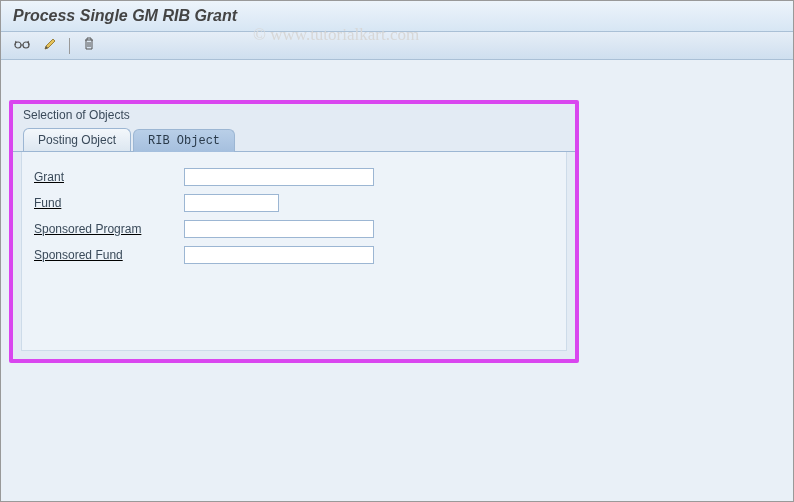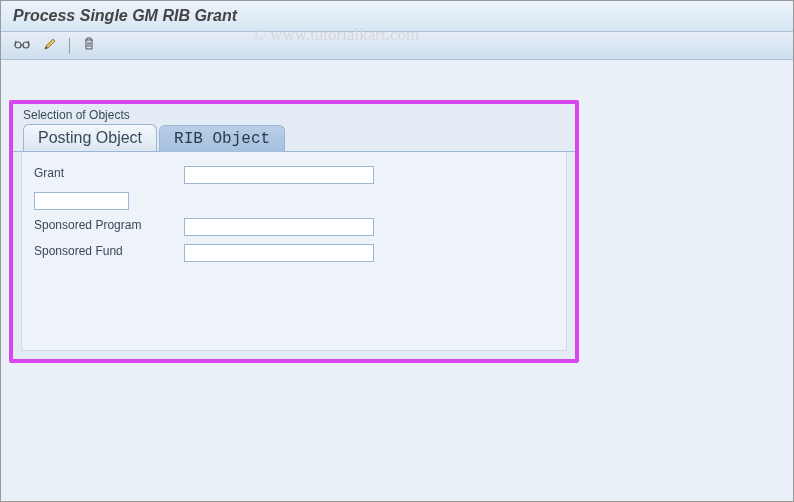--- a/index.html
+++ b/index.html
@@ -72,21 +72,21 @@
       height: 24px;
       border-bottom: 1px solid #9cb6d3;
     }
     .tab {
       padding: 4px 14px;
       border: 1px solid #9cb6d3;
       border-bottom: none;
       border-top-left-radius: 6px;
       border-top-right-radius: 6px;
       margin-right: 2px;
-      font-size: 16px;
+      font-size: 12px;
       cursor: pointer;
       position: relative;
     }
     .tab-inactive {
       background: linear-gradient(#f3f7fb, #dde7f1);
       color: #3a4a5a;
     }
     .tab-active {
       background: linear-gradient(#b9cfe8, #a5bfde);
       color: #2a3a4a;
@@ -95,23 +95,24 @@
     }
     .tab-body {
       background: #edf3f9;
       border: 1px solid #cddbe9;
       border-top: none;
       margin: 0 8px 8px 8px;
       padding: 14px 12px 80px 12px;
     }
     .form-row {
       display: flex;
-      align-items: flex-start;
+      align-items: center;
       margin-bottom: 4px;
       height: 22px;
+      text-decoration: underline;
     }
     .form-label {
       width: 150px;
       color: #3a4a5a;
     }
     .form-input {
       height: 18px;
       border: 1px solid #9cb6d3;
       background: #fff;
       padding: 1px 3px;
@@ -183,20 +184,21 @@
       <div class="tab tab-active">
         <span>RIB Object</span>
       </div>
     </div>
     <div class="tab-body">
       <div class="form-row">
         <div class="form-label">Grant</div>
         <input class="form-input w-grant" type="text" value="" style="">
       </div>
       <div class="form-row">
+        <div class="form-label">Fund</div>
         <input class="form-input w-fund" type="text" value="" style="">
       </div>
       <div class="form-row">
         <div class="form-label">Sponsored Program</div>
         <input class="form-input w-sp" type="text" value="" style="">
       </div>
       <div class="form-row">
         <div class="form-label">Sponsored Fund</div>
         <input class="form-input w-sp" type="text" value="" style="">
       </div>

